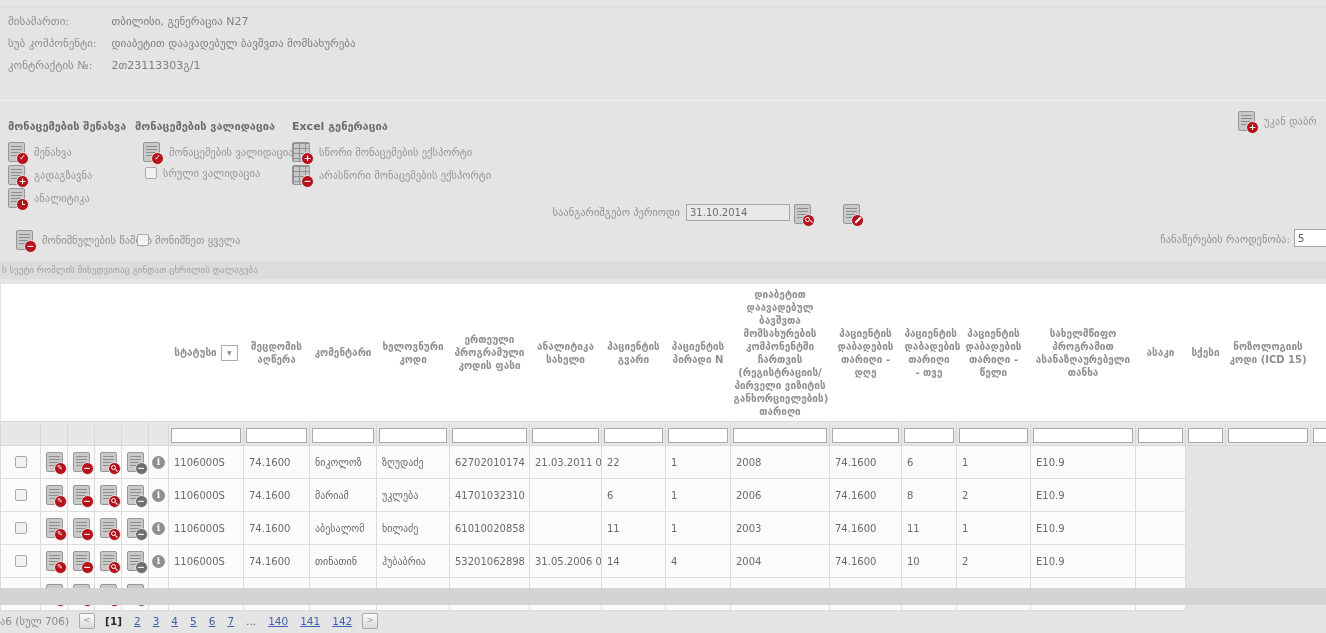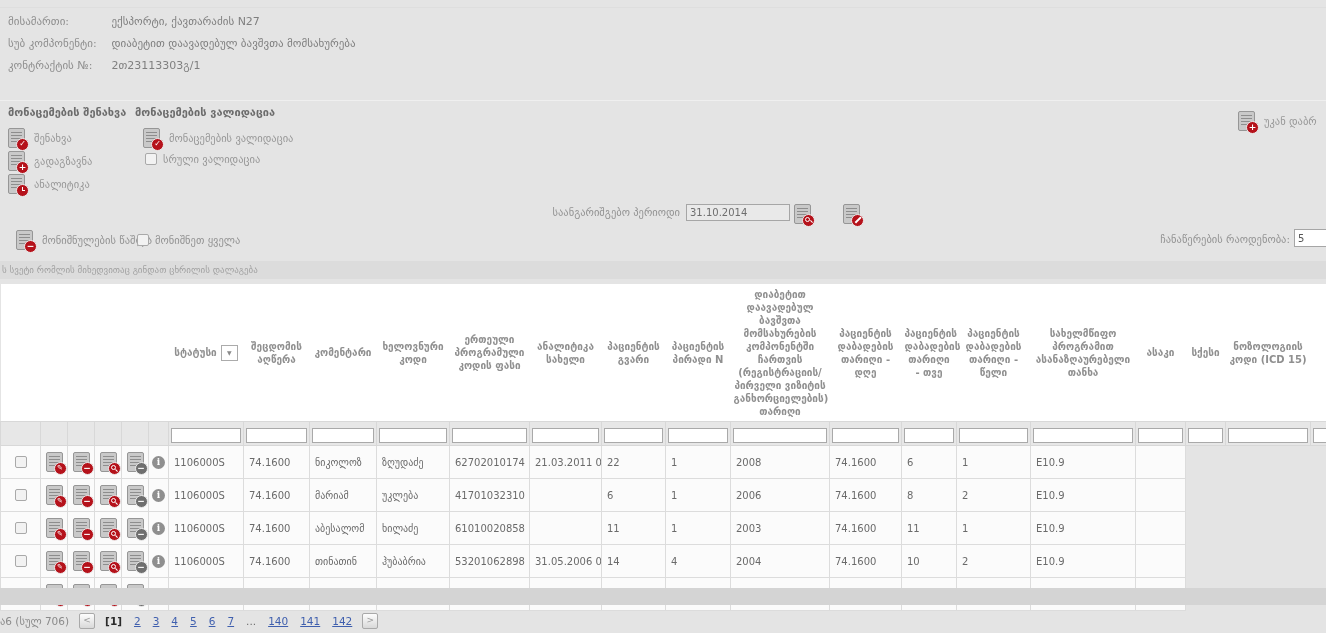--- a/index.html
+++ b/index.html
@@ -13,21 +13,21 @@
 
   
   .clip-strip{left:0;top:0;width:100%;height:7px;overflow:hidden;border-bottom:1px solid #dedede}
   .info-panel{left:0;top:8px;width:100%;height:90px}
   .info-row{position:absolute;left:8px;font-size:11px;white-space:nowrap}
   .info-row .lbl{display:inline-block;width:100px;color:#8f8f8f}
   .info-row .val{color:#7f7f7f}
 
   
   .tb-panel{left:0;top:100px;width:100%;height:96px;border-top:1px solid #efefef}
-  .tb-group{position:absolute;top:5px}
+  .tb-group{position:absolute;top:19px}
   .tb-title{font-size:11px;font-weight:bold;color:#6c6c6c;margin-bottom:7px;white-space:nowrap}
   .tb-btn{display:flex;align-items:center;gap:9px;height:23px;cursor:pointer;white-space:nowrap}
   .tb-btn .cap{font-size:10.5px;color:#979797}
   .tb-check{display:flex;align-items:center;gap:6px;height:20px;white-space:nowrap}
   .tb-check .cap{font-size:10.5px;color:#979797}
 
   
   .dic{position:relative;display:inline-block;width:15px;height:18px;background:#c9c9c9;
        border:1px solid #969696;border-radius:2px;flex:0 0 auto;vertical-align:middle}
   .dic::before{content:"";position:absolute;left:2px;right:2px;top:3px;height:11px;
@@ -98,21 +98,21 @@
   .pager .dots{color:#6d6d6d;margin:0 6px}
 </style>
 </head>
 <body>
 
 <div class="abs clip-strip"></div>
 
 <div class="abs info-panel">
   <div class="info-row" style="top:7px">
     <span class="lbl">მისამართი:</span>
-    <span class="val">ექსპორტი, ქავთარაძის N27</span>
+    <span class="val">თბილისი, გენერაცია N27</span>
   </div>
   <div class="info-row" style="top:29px">
     <span class="lbl">სუბ კომპონენტი:</span>
     <span class="val">დიაბეტით დაავადებულ ბავშვთა მომსახურება</span>
   </div>
   <div class="info-row" style="top:51px">
     <span class="lbl">კონტრაქტის №:</span>
     <span class="val">2თ23113303გ/1</span>
   </div>
 </div>
@@ -148,20 +148,35 @@
           <span class="bdg b-check"></span>
         </span>
       <span class="cap">მონაცემების ვალიდაცია</span>
     </div>
     <div class="tb-check" style="margin-left:10px">
       <input type="checkbox" style="">
       <span class="cap">სრული ვალიდაცია</span>
     </div>
   </div>
 
+  <div class="tb-group" style="left:292px">
+    <div class="tb-title">Excel გენერაცია</div>
+    <div class="tb-btn">
+      <span class="xic">
+          <span class="bdg b-plus"></span>
+        </span>
+      <span class="cap">სწორი მონაცემების ექსპორტი</span>
+    </div>
+    <div class="tb-btn">
+      <span class="xic">
+          <span class="bdg b-minus"></span>
+        </span>
+      <span class="cap">არასწორი მონაცემების ექსპორტი</span>
+    </div>
+  </div>
 
   <div class="tb-btn abs" style="left:1238px;top:8px">
     <span class="dic">
         <span class="bdg b-plus"></span>
       </span>
     <span class="cap">უკან დაბრ</span>
   </div>
 </div>
 
 <div class="abs" style="left:0;top:200px;width:100%;height:24px">

